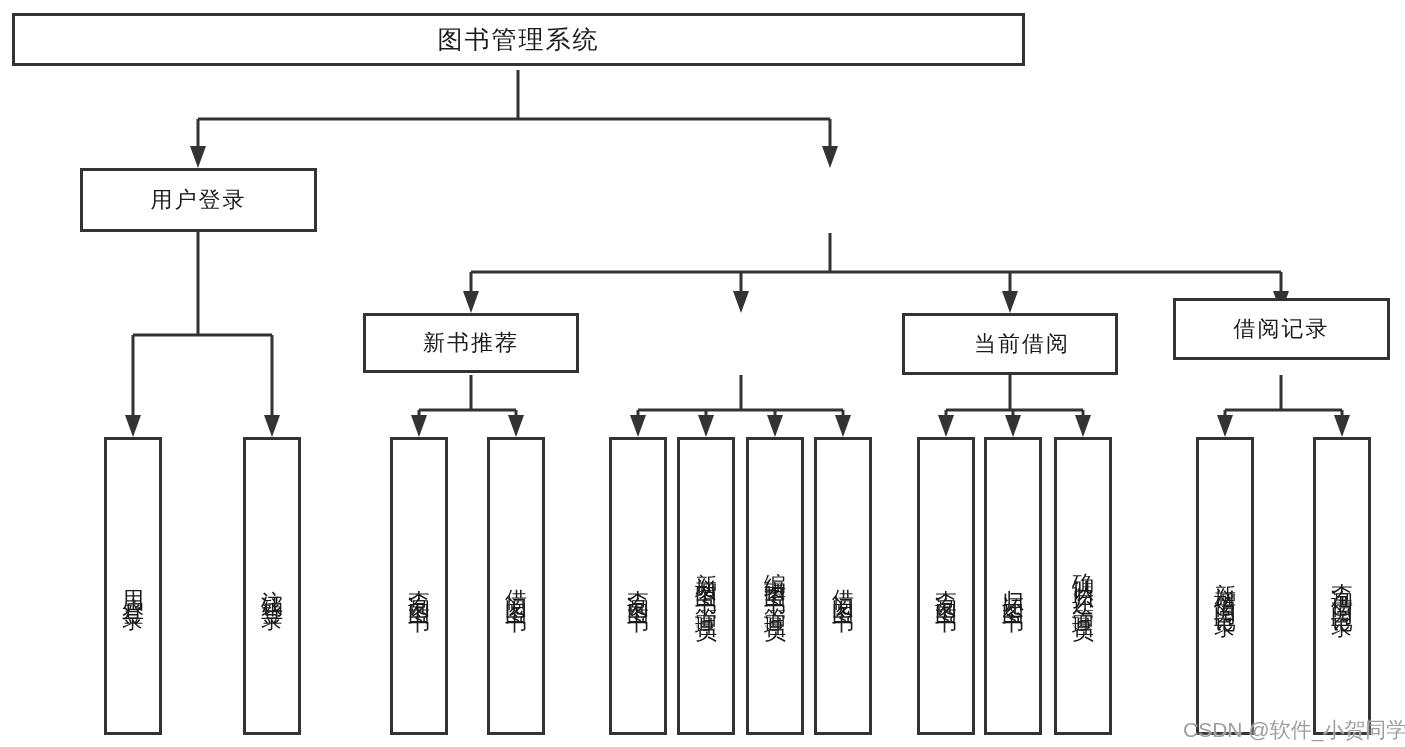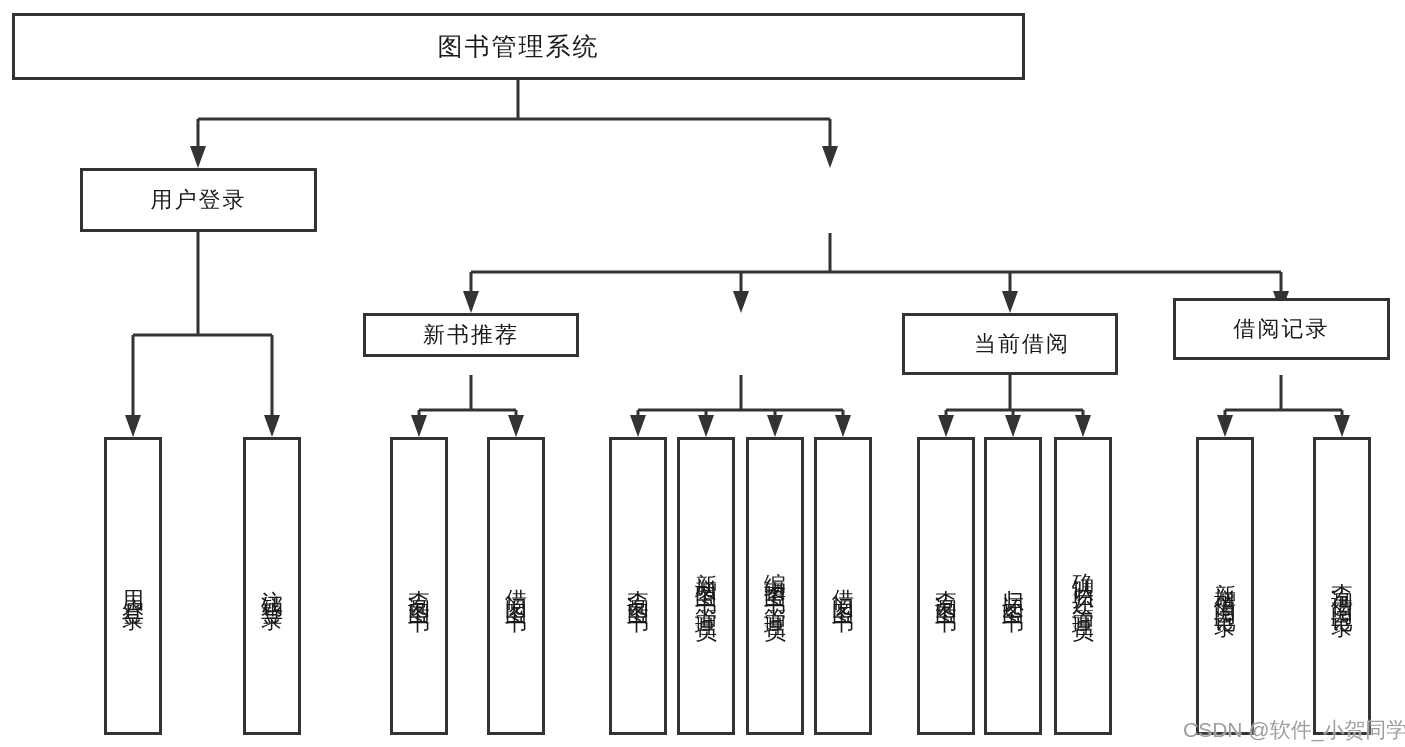--- a/index.html
+++ b/index.html
@@ -86,29 +86,29 @@
       <path d="M190 146 h16 l-8 22 z M822 146 h16 l-8 22 z
                M463 291 h16 l-8 22 z M733 291 h16 l-8 22 z M1002 291 h16 l-8 22 z M1273 291 h16 l-8 22 z
                M125 415 h16 l-8 22 z M264 415 h16 l-8 22 z
                M411 415 h16 l-8 22 z M508 415 h16 l-8 22 z
                M630 415 h16 l-8 22 z M698 415 h16 l-8 22 z M767 415 h16 l-8 22 z M835 415 h16 l-8 22 z
                M938 415 h16 l-8 22 z M1005 415 h16 l-8 22 z M1075 415 h16 l-8 22 z
                M1217 415 h16 l-8 22 z M1334 415 h16 l-8 22 z"></path>
     </g>
   </svg>
 
-  <div class="node root-node" style="left:12px; top:13px; width:1013px; height:67px;">
+  <div class="node root-node" style="left:12px; top:13px; width:1013px; height:53px;">
     <span>图书管理系统</span>
   </div>
 
   <div class="node h-node" style="left:80px; top:168px; width:237px; height:64px;">
     <span>用户登录</span>
   </div>
 
-  <div class="node h-node" style="left:363px; top:313px; width:216px; height:44px;">
+  <div class="node h-node" style="left:363px; top:313px; width:216px; height:60px;">
     <span>新书推荐</span>
   </div>
   <div class="node h-node" style="left:902px; top:313px; width:216px; height:62px;padding-left:24px;">
     <span>当前借阅</span>
   </div>
   <div class="node h-node" style="left:1173px; top:298px; width:217px; height:62px;">
     <span>借阅记录</span>
   </div>
 
   <div class="node leaf" style="left:104px; top:437px; width:58px; height:298px;">

